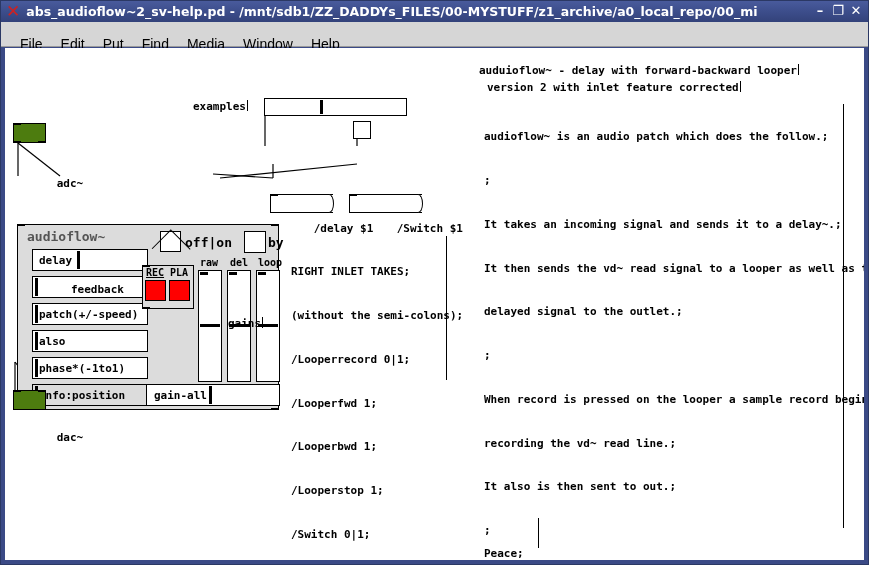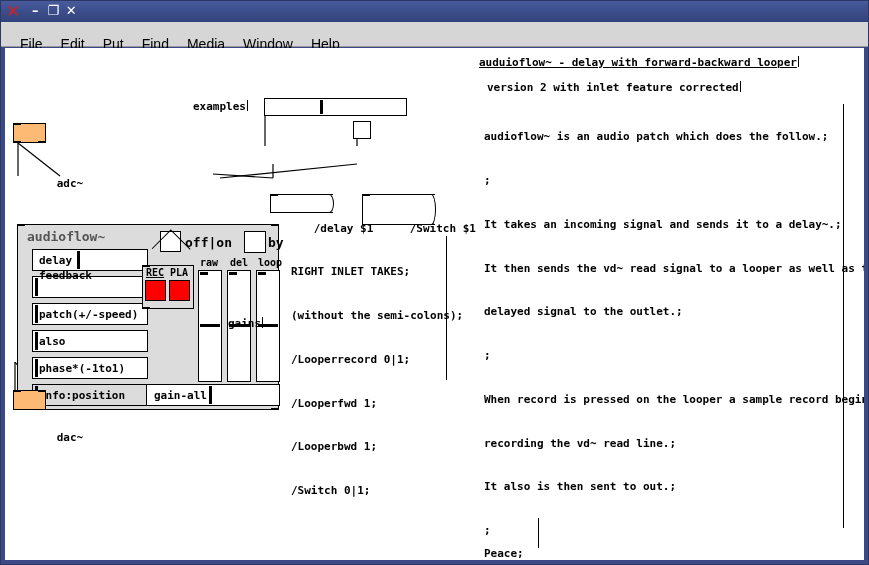--- a/index.html
+++ b/index.html
@@ -111,21 +111,21 @@
     height: 11px;
     background: #000;
     vertical-align: -1px;
     margin-left: 1px;
   }
 
   
   .pd-obj {
     position: absolute;
     border: 1px solid #000000;
-    background: #fdba74;
+    background: #4d7c0f;
     padding: 1px 3px 2px 3px;
     box-sizing: border-box;
   }
   
   .nub {
     position: absolute;
     width: 7px;
     height: 2px;
     background: #000;
   }
@@ -319,20 +319,21 @@
     pointer-events: none;
   }
 </style>
 </head>
 <body>
 
 <div id="window">
 
   <div id="titlebar">
     <span id="close-glyph">✕</span>
+    <span id="title-text">abs_audioflow~2_sv-help.pd  - /mnt/sdb1/ZZ_DADDYs_FILES/00-MYSTUFF/z1_archive/a0_local_repo/00_mi</span>
     <span class="win-btn">–</span>
     <span class="win-btn">❐</span>
     <span class="win-btn">✕</span>
   </div>
 
   <div id="menubar">
     <span class="menu-item">File</span>
     <span class="menu-item">Edit</span>
     <span class="menu-item">Put</span>
     <span class="menu-item">Find</span>
@@ -375,21 +376,21 @@
       <div class="hsl-knob" style="left:55px;"></div>
     </div>
 
     <div class="pd-bng" style="left:348px; top:73px; width:18px; height:18px;"></div>
 
     <div class="pd-msg" style="left:265px; top:146px; width:63px; height:19px;">
       <span class="nub in"></span>
       <span>/delay $1</span>
     </div>
 
-    <div class="pd-msg" style="left:357px; top:146px; width:73px; height:31px;padding-left:7px;">
+    <div class="pd-msg" style="left:344px; top:146px; width:73px; height:19px;padding-left:7px;">
       <span class="nub in"></span>
       <span>/Switch $1</span>
     </div>
 
     <div id="abstraction">
 
       <span class="nub in" style="left:0; top:-1px;"></span>
       <span class="nub in" style="left:auto; right:0; top:-1px;"></span>
       <span class="nub out" style="left:0; bottom:-1px;"></span>
       <span class="nub out" style="left:auto; right:0; bottom:-1px;"></span>
@@ -402,21 +403,21 @@
       <div class="hsl-label" style="left:250px; top:10px; font-size:13px;">by</div>
 
       <div class="hsl" style="left:14px; top:24px; width:116px; height:22px;">
         <div class="hsl-knob" style="left:44px;"></div>
       </div>
       <div class="hsl-label" style="left:21px; top:29px;">delay</div>
 
       <div class="hsl" style="left:14px; top:51px; width:116px; height:22px;">
         <div class="hsl-knob" style="left:2px;"></div>
       </div>
-      <div class="hsl-label" style="left:21px; top:44px;">feedback</div>
+      <div class="hsl-label" style="left:21px; top:58px;padding-left:32px;">feedback</div>
 
       <div class="hsl" style="left:14px; top:78px; width:116px; height:22px;">
         <div class="hsl-knob" style="left:2px;"></div>
       </div>
       <div class="hsl-label" style="left:21px; top:83px;">patch(+/-speed)</div>
 
       <div class="hsl" style="left:14px; top:105px; width:116px; height:22px;">
         <div class="hsl-knob" style="left:2px;"></div>
       </div>
       <div class="hsl-label" style="left:21px; top:110px;">also</div>
@@ -470,29 +471,30 @@
       <span class="nub in" style="left:auto; right:0;"></span>
       <span>dac~</span>
     </div>
 
     <div id="inlet-list">
       <div>RIGHT INLET TAKES;</div>
       <div>(without the semi-colons);</div>
       <div>/Looperrecord 0|1;</div>
       <div>/Looperfwd 1;</div>
       <div>/Looperbwd 1;</div>
+      <div>/Looperstop 1;</div>
       <div>/Switch 0|1;</div>
       
       
       
       
     </div>
     <div class="doc-rule" style="left:441px; top:188px; height:144px;"></div>
 
-    <div class="doc-block" style="left:474px; top:8px;text-decoration:underline;"><span>auduioflow~ - delay with forward-backward looper</span><span class="caret"></span></div>
+    <div class="doc-block" style="left:474px; top:16px;"><span>auduioflow~ - delay with forward-backward looper</span><span class="caret"></span></div>
 
     <div class="doc-block" style="left:474px; top:33px;margin-left:8px;"><span>version 2 with inlet feature corrected</span><span class="caret"></span></div>
 
     <div class="doc-block" style="left:479px; top:53px;">
       <div>audioflow~ is an audio patch which does the follow.;</div>
       <div>;</div>
       <div>It takes an incoming signal and sends it to a delay~.;</div>
       <div>It then sends the vd~ read signal to a looper as well as the</div>
       <div>delayed signal to the outlet.;</div>
       <div>;</div>

